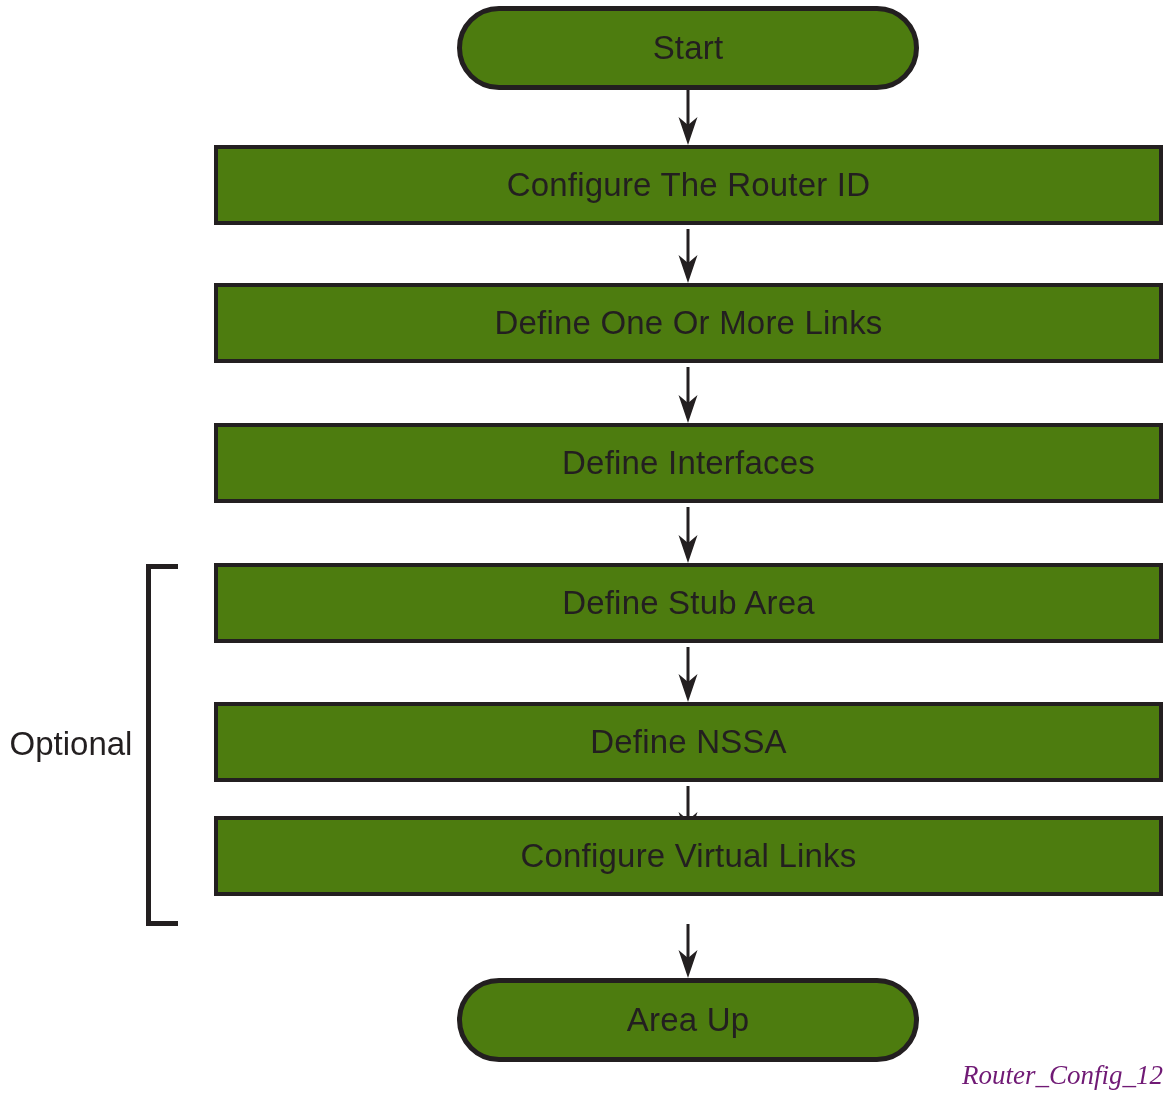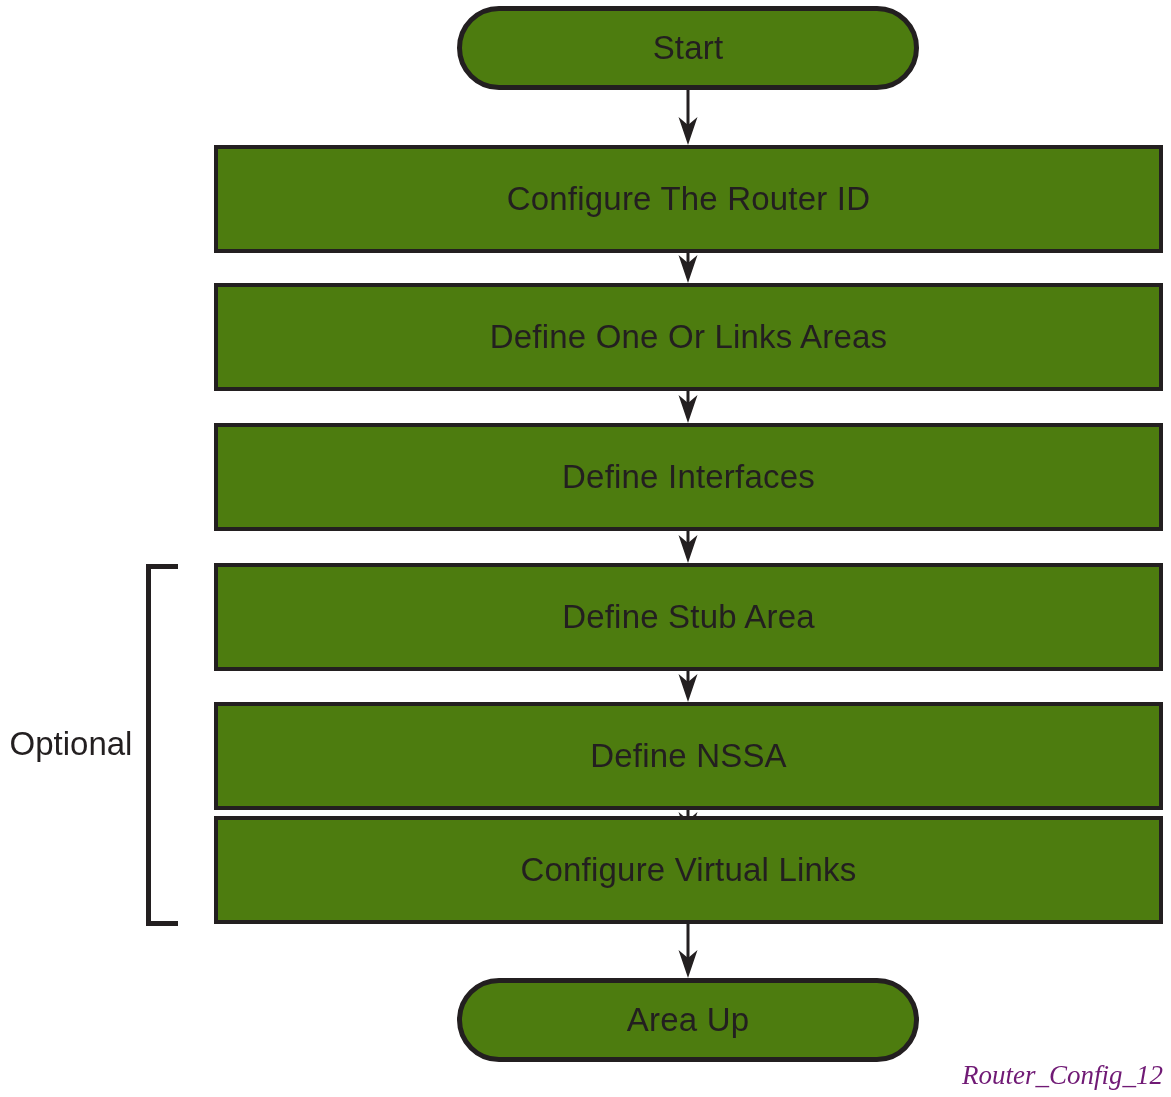--- a/index.html
+++ b/index.html
@@ -17,21 +17,21 @@
     align-items: center;
     justify-content: center;
     box-sizing: border-box;
     background: #4d7c0f;
     color: #231f20;
     font-size: 33px;
     letter-spacing: 0.2px;
     text-align: center;
     z-index: 2;
   }
-  .rect { border: 4px solid #231f20; left: 214px; width: 949px; height: 108px; }
+  .rect { border: 4px solid #231f20; left: 214px; width: 949px; height: 80px; }
   .stadium { border: 5px solid #231f20; border-radius: 44px; left: 457px; width: 462px; height: 84px; }
 
   #node-start   { top: 6px; }
   #node-step1   { top: 145px; }
   #node-step2   { top: 283px; }
   #node-step3   { top: 423px; }
   #node-step4   { top: 563px; }
   #node-step5   { top: 702px; }
   #node-step6   { top: 816px; text-align: center; }
   #node-turnup  { top: 978px; }
@@ -117,21 +117,21 @@
     </g>
   </svg>
 
   <div class="bracket"></div>
   <div class="optional-label">Optional</div>
 
   <div class="node stadium" id="node-start">Start</div>
 
   <div class="node rect" id="node-step1">Configure The Router ID</div>
 
-  <div class="node rect" id="node-step2">Define One Or Links Areas</div>
+  <div class="node rect" id="node-step2">Define One Or More Links</div>
 
   <div class="node rect" id="node-step3">Define Interfaces</div>
 
   <div class="node rect" id="node-step4">Define Stub Area</div>
 
   <div class="node rect" id="node-step5">Define NSSA</div>
 
   <div class="node rect" id="node-step6">Configure Virtual Links</div>
 
   <div class="node stadium" id="node-turnup">Area Up</div>

